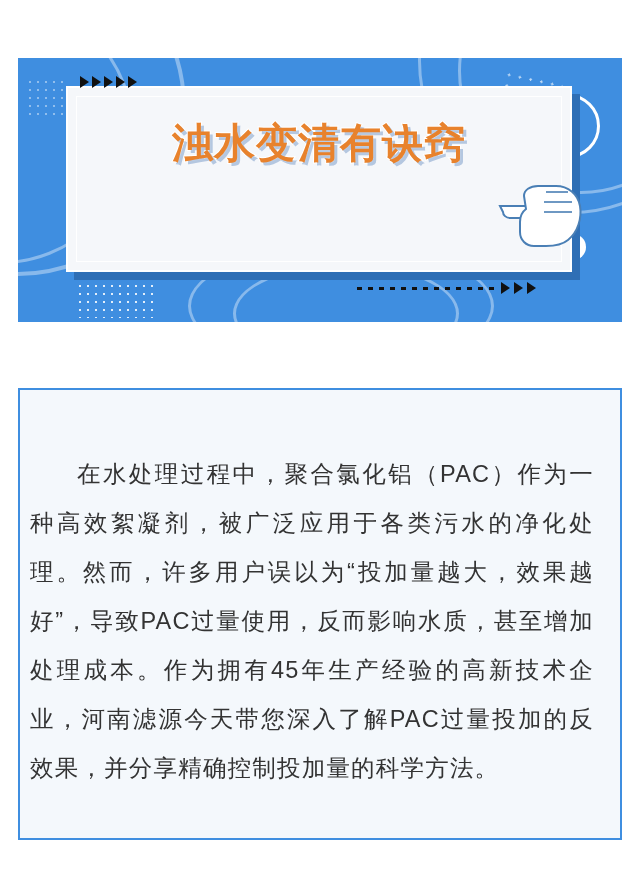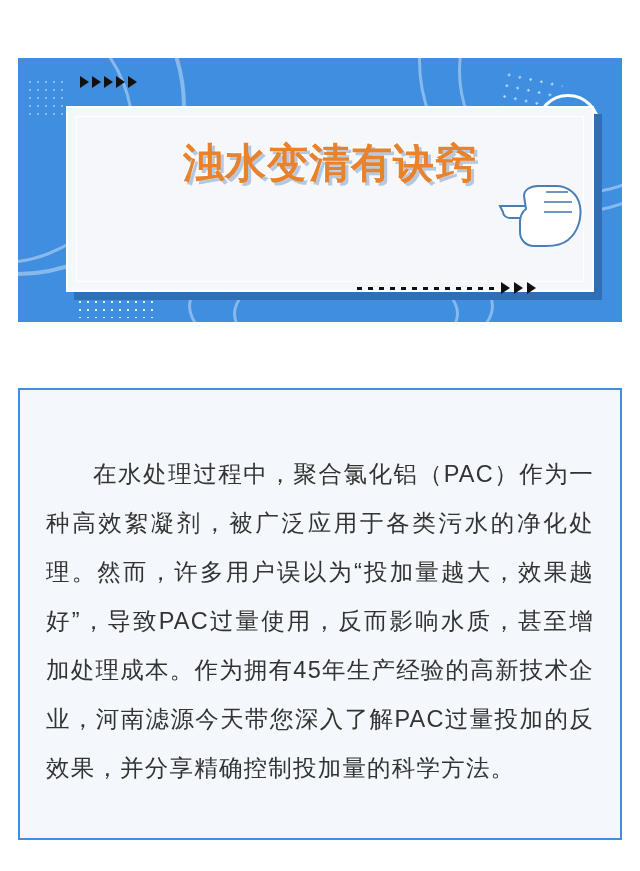--- a/index.html
+++ b/index.html
@@ -66,27 +66,26 @@
     background-image: radial-gradient(rgba(255,255,255,0.9) 1.3px, transparent 1.4px);
     background-size: 11px 11px;
     transform: rotate(12deg);
     opacity: .75;
   }
 
   
   .hero-card {
     position: absolute;
     left: 48px;
-    top: 48px;
+    top: 28px;
     width: 502px;
     height: 182px;
     background: #f5f7fa;
     border: 2px solid #ffffff;
     box-shadow: 8px 8px 0 0 #2f6fb5;
-    padding-left: 22px;
   }
   .hero-card-inner {
     position: absolute;
     left: 8px; top: 8px; right: 8px; bottom: 8px;
     border: 1px solid #ffffff;
   }
 
   .hero-title {
     position: absolute;
     left: 0; right: 0;
@@ -186,21 +185,21 @@
     left: 18px;
     top: 388px;
     width: 604px;
     height: 452px;
     background: #f4f8fc;
     border: 2px solid #3f8ee0;
     box-sizing: border-box;
   }
   .body-text {
     position: absolute;
-    left: 26px;
+    left: 10px;
     right: 26px;
     top: 36px;
     font-family: "Liberation Sans", sans-serif;
     font-size: 23.5px;
     line-height: 49px;
     color: #333333;
     text-align: justify;
     text-indent: 2em;
     letter-spacing: 1.2px;
   }

